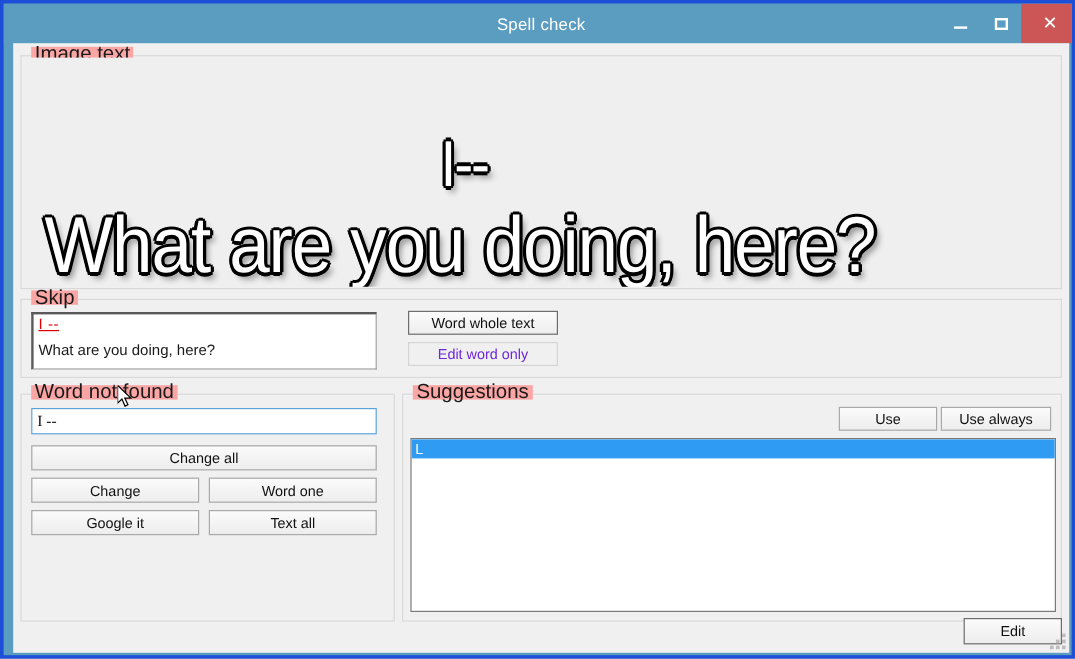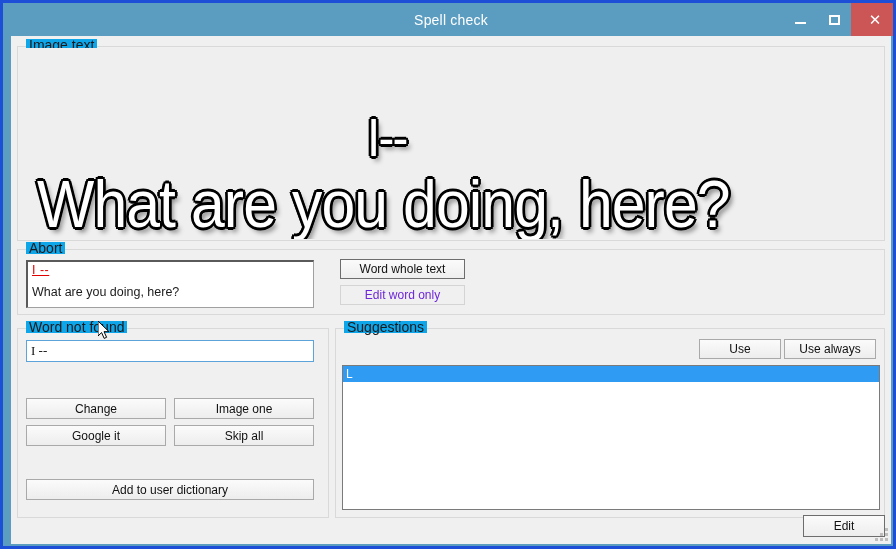--- a/index.html
+++ b/index.html
@@ -90,23 +90,23 @@
   .group {
     position: absolute;
     box-sizing: border-box;
     border: 1px solid #d9d9d9;
     background: transparent;
   }
   .group > .group-label {
     position: absolute;
     top: -8px;
     left: 8px;
-    background: #0ea5e9;
+    background: #fca5a5;
     padding: 0 3px;
-    font-size: 14px;
+    font-size: 17px;
     color: #1a1a1a;
     line-height: 12px;
     white-space: nowrap;
   }
 
   
   #group-image-text {
     left: 6px; top: 10px;
     width: 868px; height: 195px;
   }
@@ -343,37 +343,37 @@
 
     <div class="group" id="group-image-text">
       <span class="group-label">Image text</span>
       <div class="image-text-canvas">
         <div class="comic-line" id="comic-line-1">I--</div>
         <div class="comic-line" id="comic-line-2">What are you doing, here?</div>
       </div>
     </div>
 
     <div class="group" id="group-text">
-      <span class="group-label">Abort</span>
+      <span class="group-label">Skip</span>
       <div class="text-preview">
         <span class="misspelled">I --</span>
         <span class="sentence">What are you doing, here?</span>
       </div>
       <button class="edit-btn" id="btn-edit-whole">Word whole text</button>
       <button class="edit-btn" id="btn-edit-word" disabled="">Edit word only</button>
     </div>
 
     <div class="group" id="group-word">
       <span class="group-label">Word not found</span>
       <input id="word-input" type="text" value="I --" style="">
+      <button class="wbtn" id="btn-change-all">Change all</button>
       <button class="wbtn" id="btn-change">Change</button>
-      <button class="wbtn" id="btn-skip-one">Image one</button>
+      <button class="wbtn" id="btn-skip-one">Word one</button>
       <button class="wbtn" id="btn-google-it">Google it</button>
-      <button class="wbtn" id="btn-skip-all">Skip all</button>
-      <button class="wbtn" id="btn-add-user-dic">Add to user dictionary</button>
+      <button class="wbtn" id="btn-skip-all">Text all</button>
     </div>
 
     <div class="group" id="group-suggestions">
       <span class="group-label">Suggestions</span>
       <button class="sug-btn" id="btn-use">Use</button>
       <button class="sug-btn" id="btn-use-always">Use always</button>
       <div class="sug-list" id="suggestions-list">
           <span class="sug-item selected">L</span>
         </div>
     </div>

